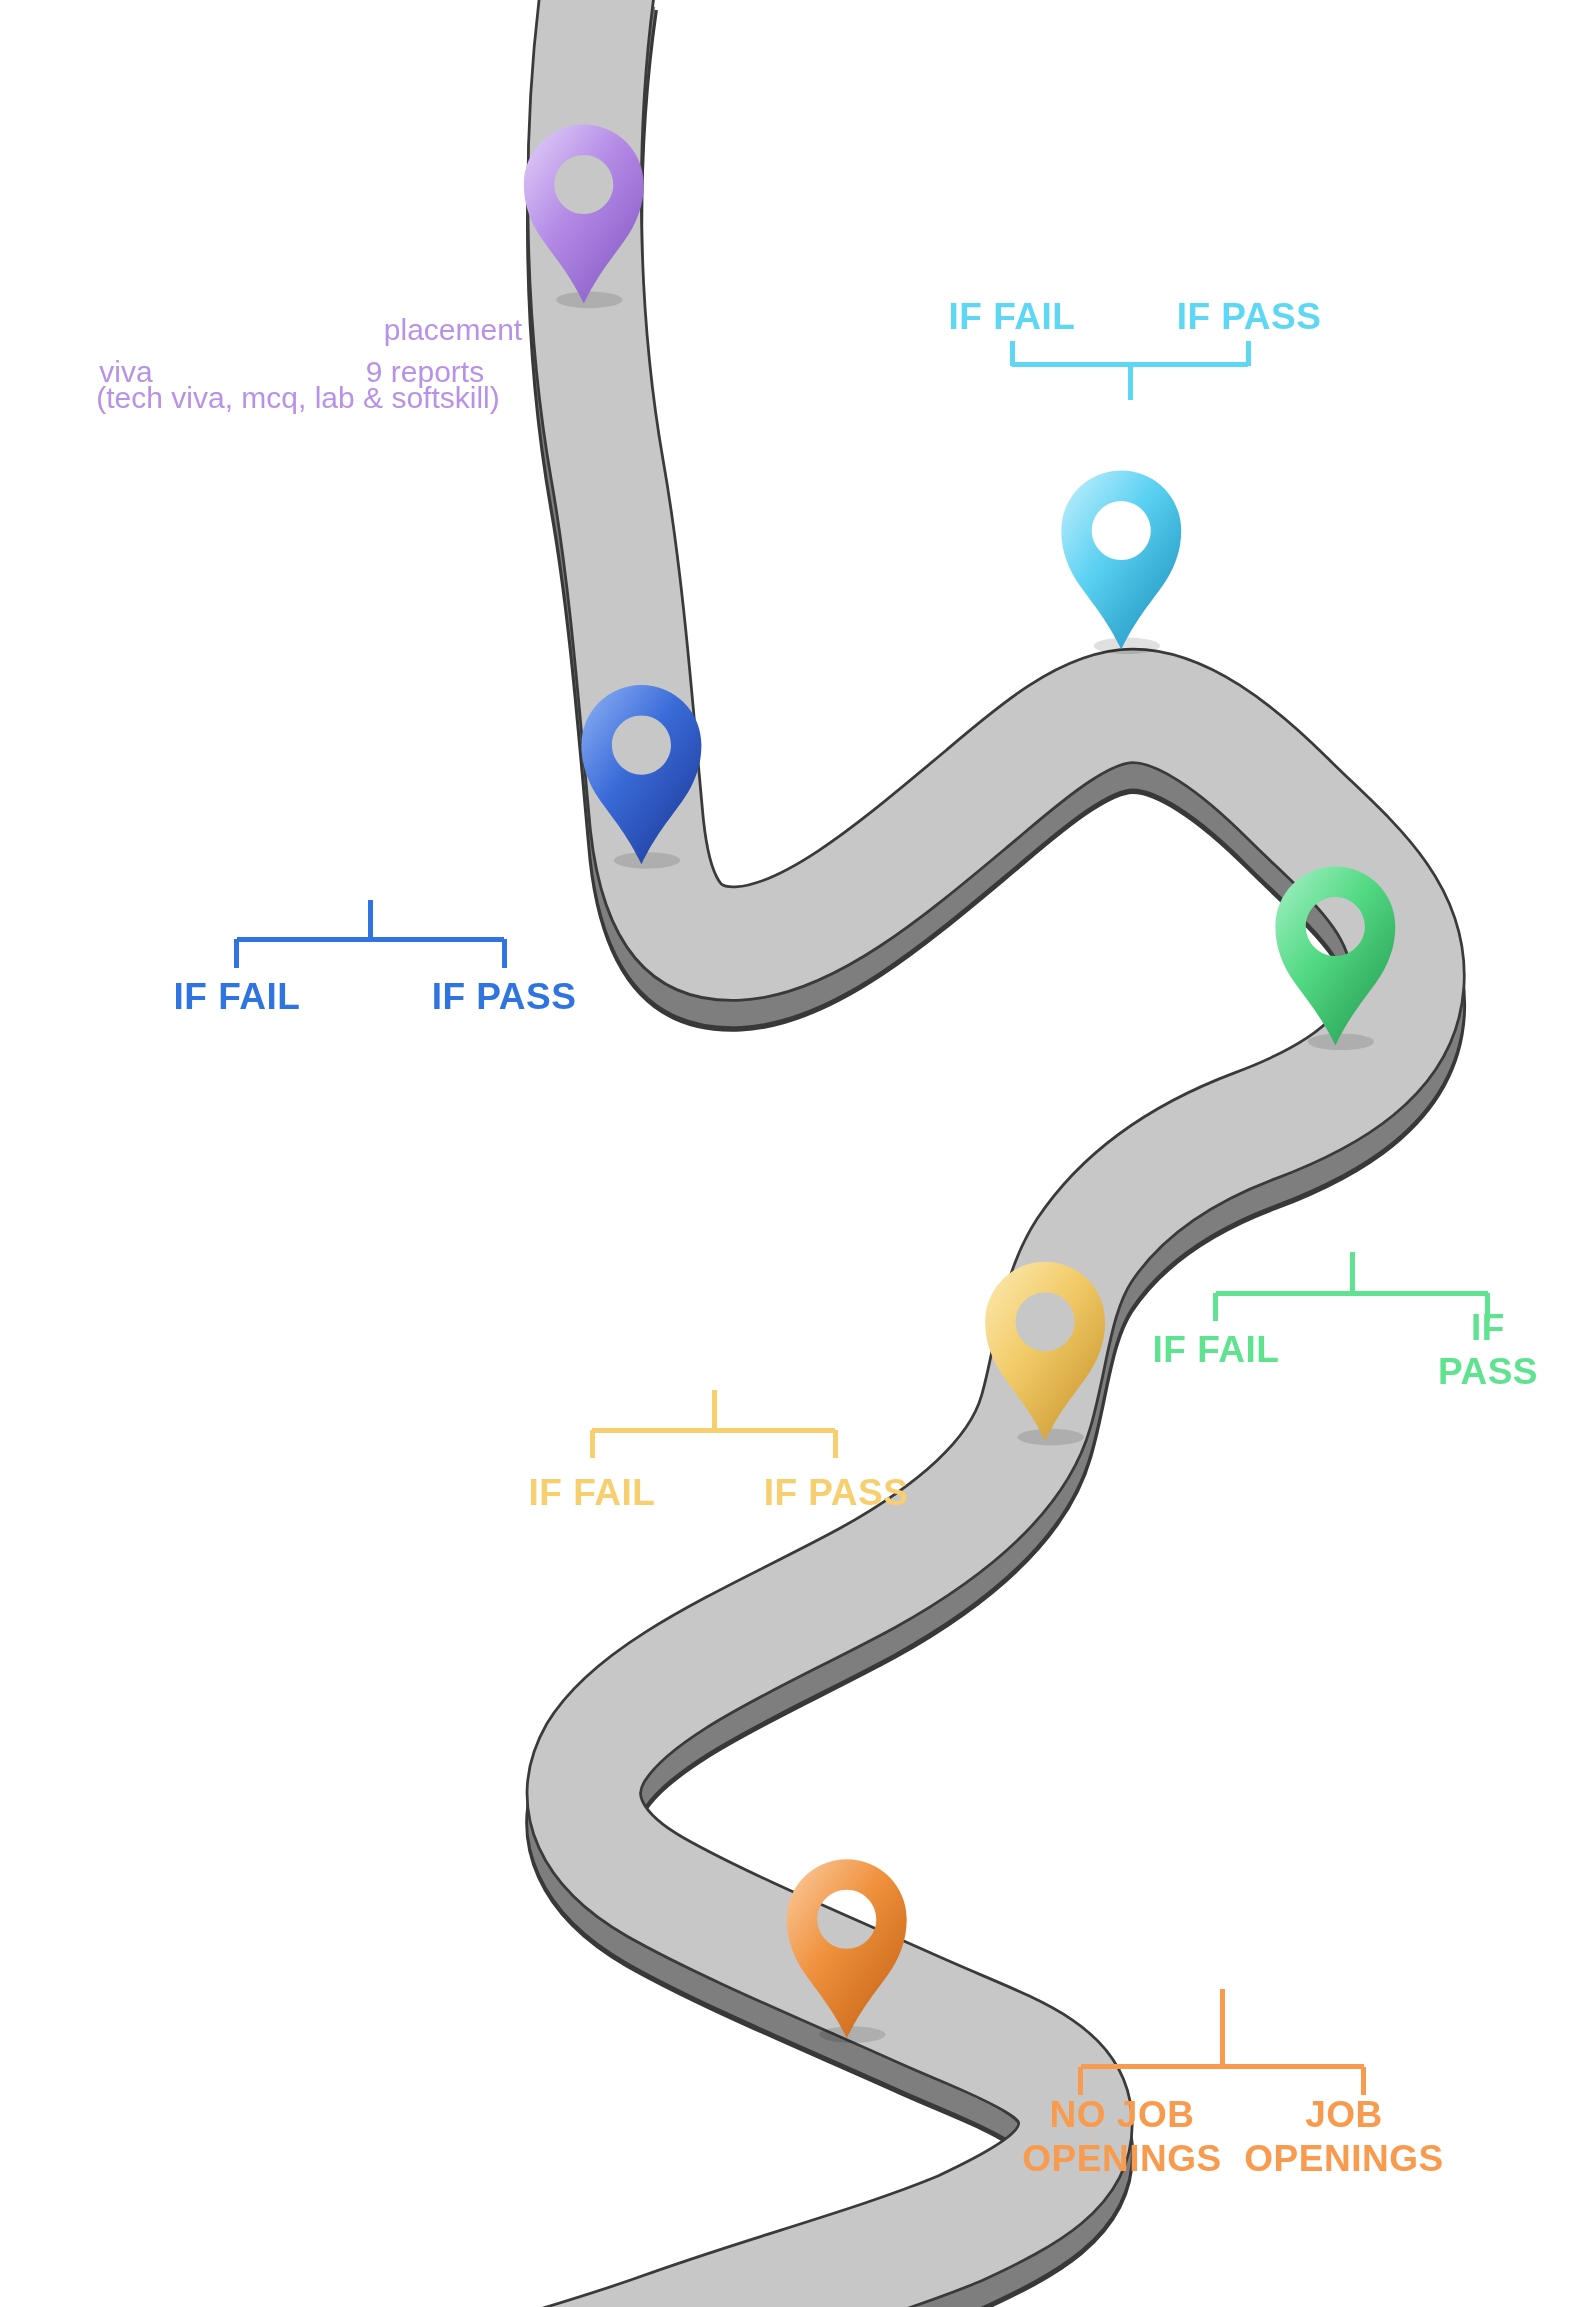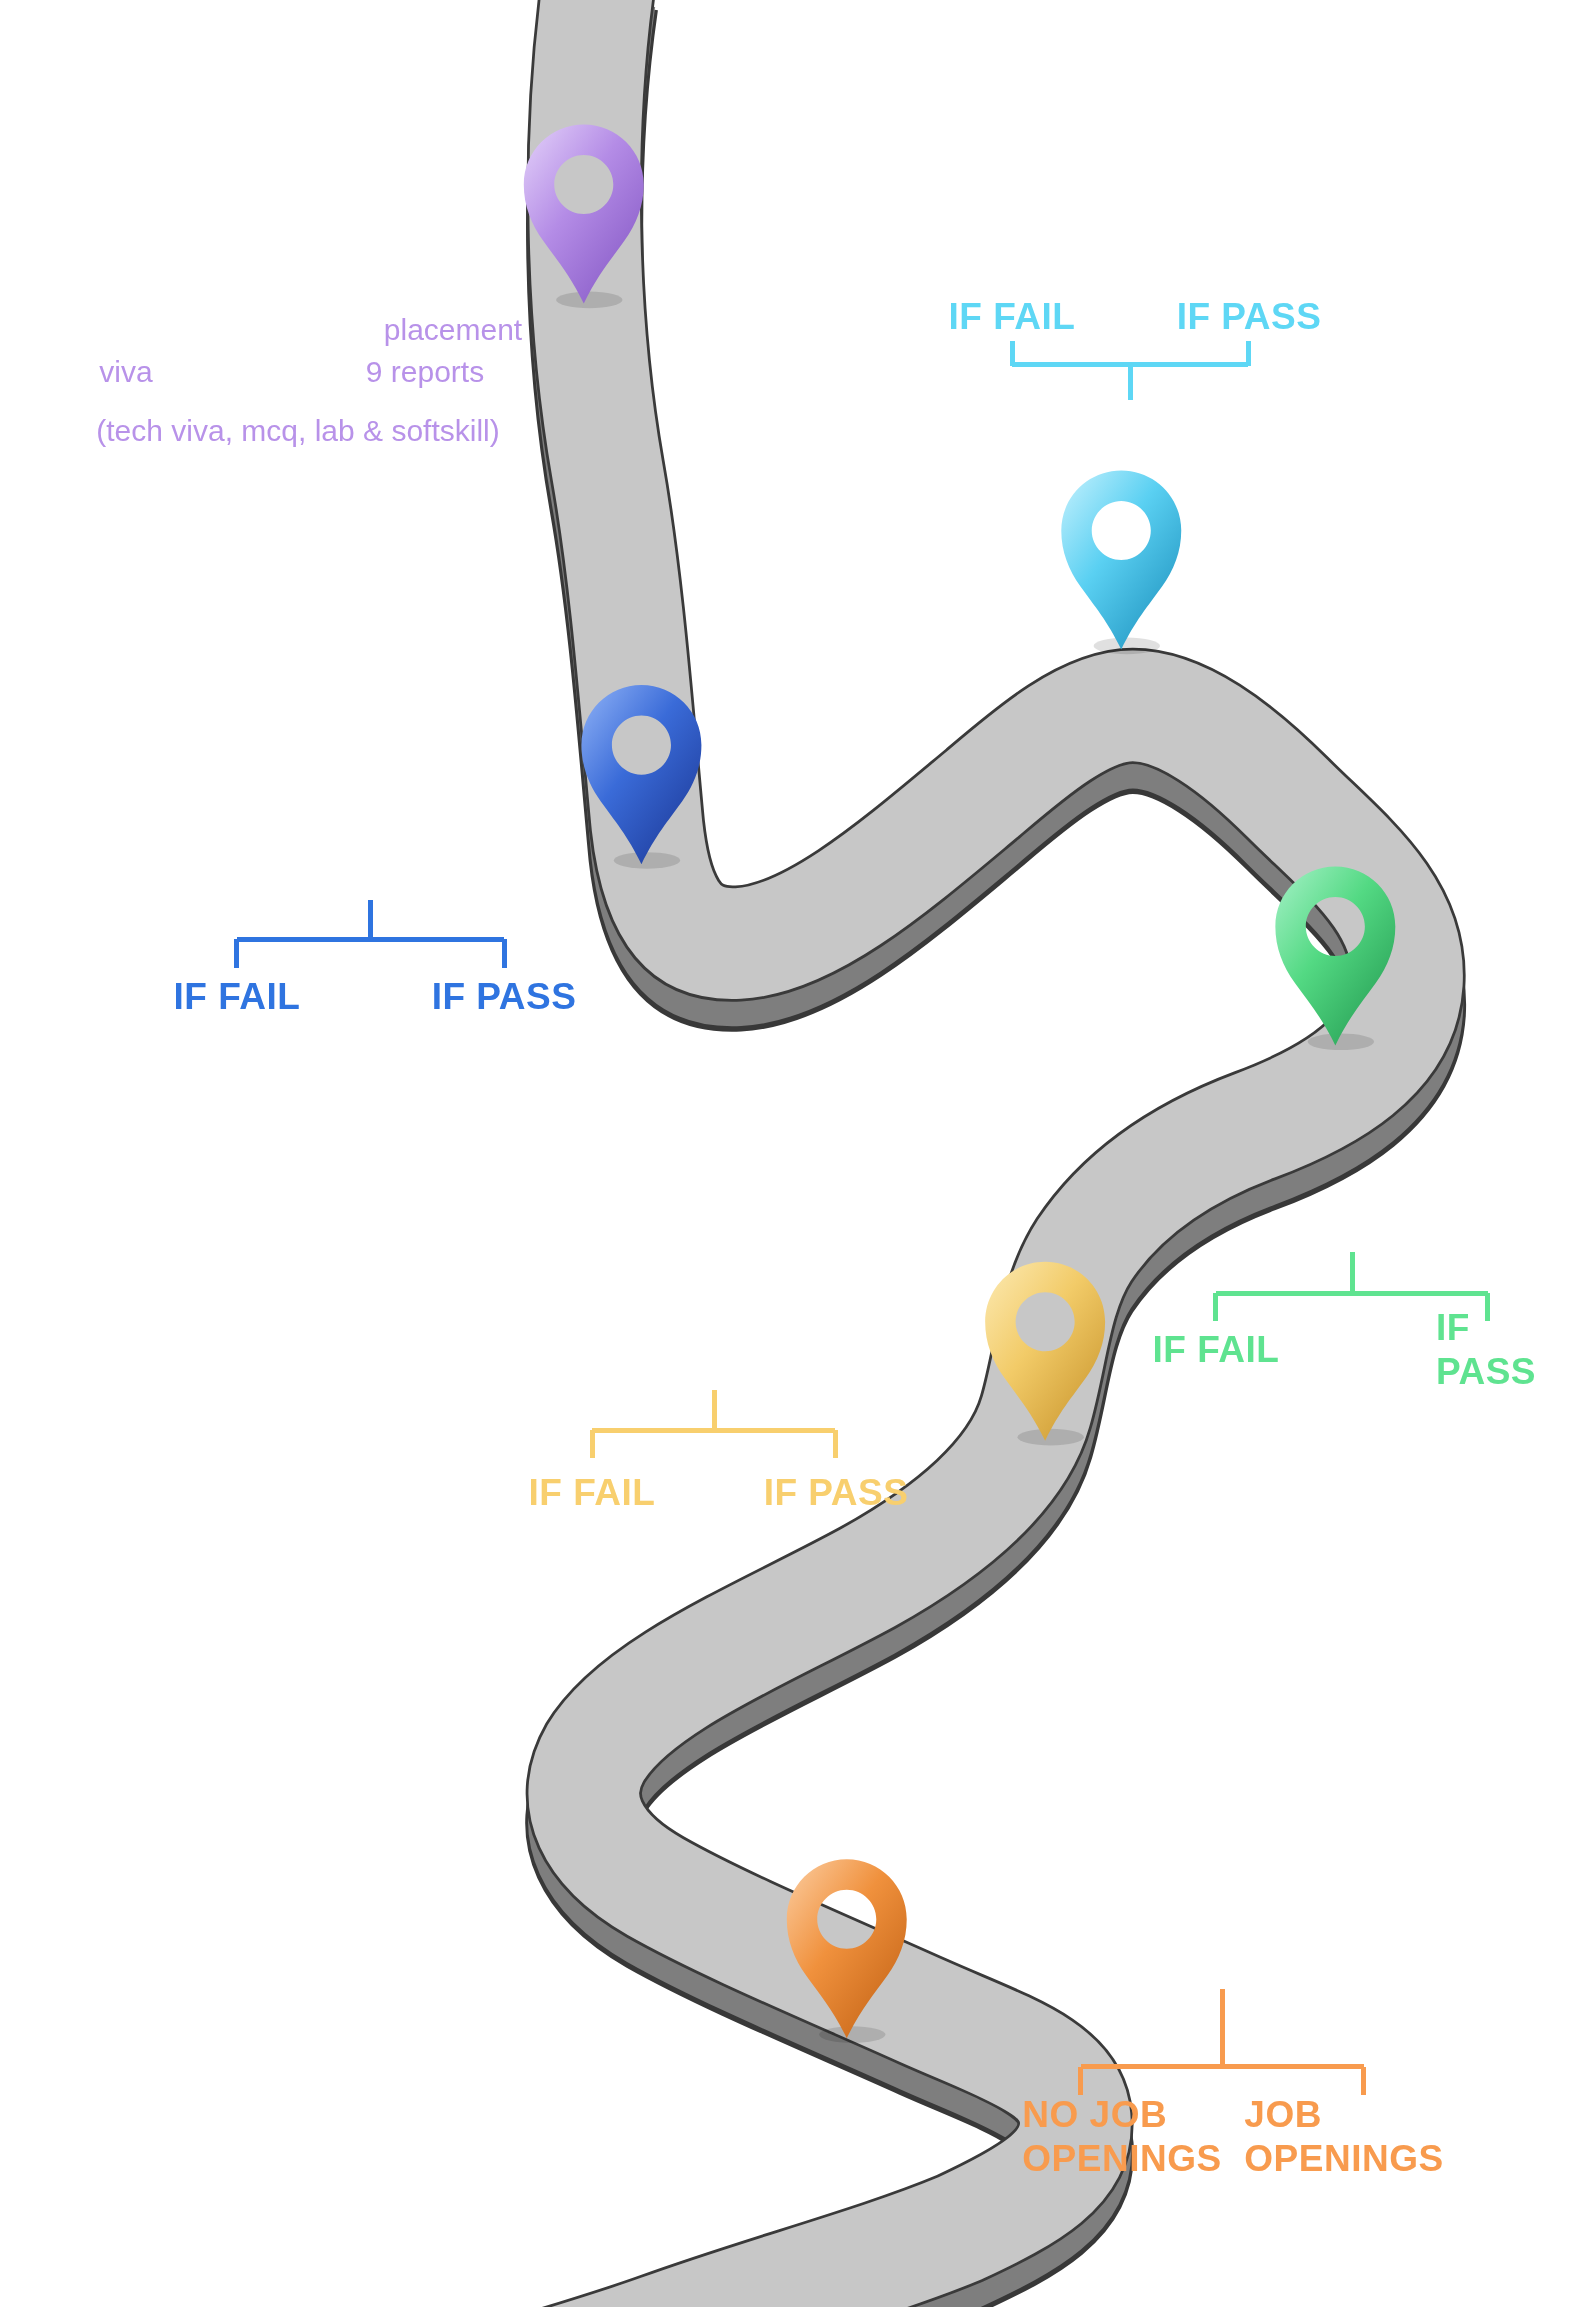--- a/index.html
+++ b/index.html
@@ -8,21 +8,21 @@
     font-family:"Liberation Sans","DejaVu Sans",sans-serif;
   }
   .road-svg{position:absolute;left:0;top:0;}
   .pin-shadow{fill:#000;opacity:.12;}
   
   .hline{position:absolute;height:4.6px;background:currentColor;}
   .vline{position:absolute;width:4.6px;background:currentColor;}
   .blabel{
     position:absolute;transform:translate(-50%,-50%);
     font-size:37px;font-weight:bold;line-height:1.2;
-    white-space:pre-line;letter-spacing:0.5px;
+    white-space:pre-line;text-align:center;letter-spacing:0.5px;
   }
   .pnote{
     position:absolute;transform:translate(-50%,-50%);
     font-size:30px;font-weight:normal;white-space:nowrap;
   }
 </style>
 </head>
 <body>
 
 <div class="stage">
@@ -142,21 +142,21 @@
     <g transform="translate(2298,6135)">
       <ellipse class="pin-shadow" cx="12" cy="250" rx="72" ry="18"></ellipse>
       <use href="#pinShape" fill="url(#gpin7)"></use>
     </g>
   </svg>
 
   <div style="color: rgb(184, 146, 233);">
     <span class="pnote" style="left:453px;top:330px">placement</span>
     <span class="pnote" style="left:126px;top:372px">viva</span>
     <span class="pnote" style="left:425px;top:372px">9 reports</span>
-    <span class="pnote" style="left:298px;top:431px">(tech viva, mcq, lab &amp; softskill)</span>
+    <span class="pnote" style="left:298px;top:398px">(tech viva, mcq, lab &amp; softskill)</span>
   </div>
 
   <div style="color: rgb(94, 215, 245);">
     <span class="blabel" style="left:1012px;top:317px">IF FAIL</span>
     <span class="blabel" style="left:1249px;top:317px">IF PASS</span>
     <div class="vline" style="left:1010px;top:341px;height:25px"></div>
     <div class="vline" style="left:1246px;top:341px;height:25px"></div>
     <div class="hline" style="left:1012px;top:362px;width:236px"></div>
     <div class="vline" style="left:1128px;top:365px;height:35px"></div>
   </div>

